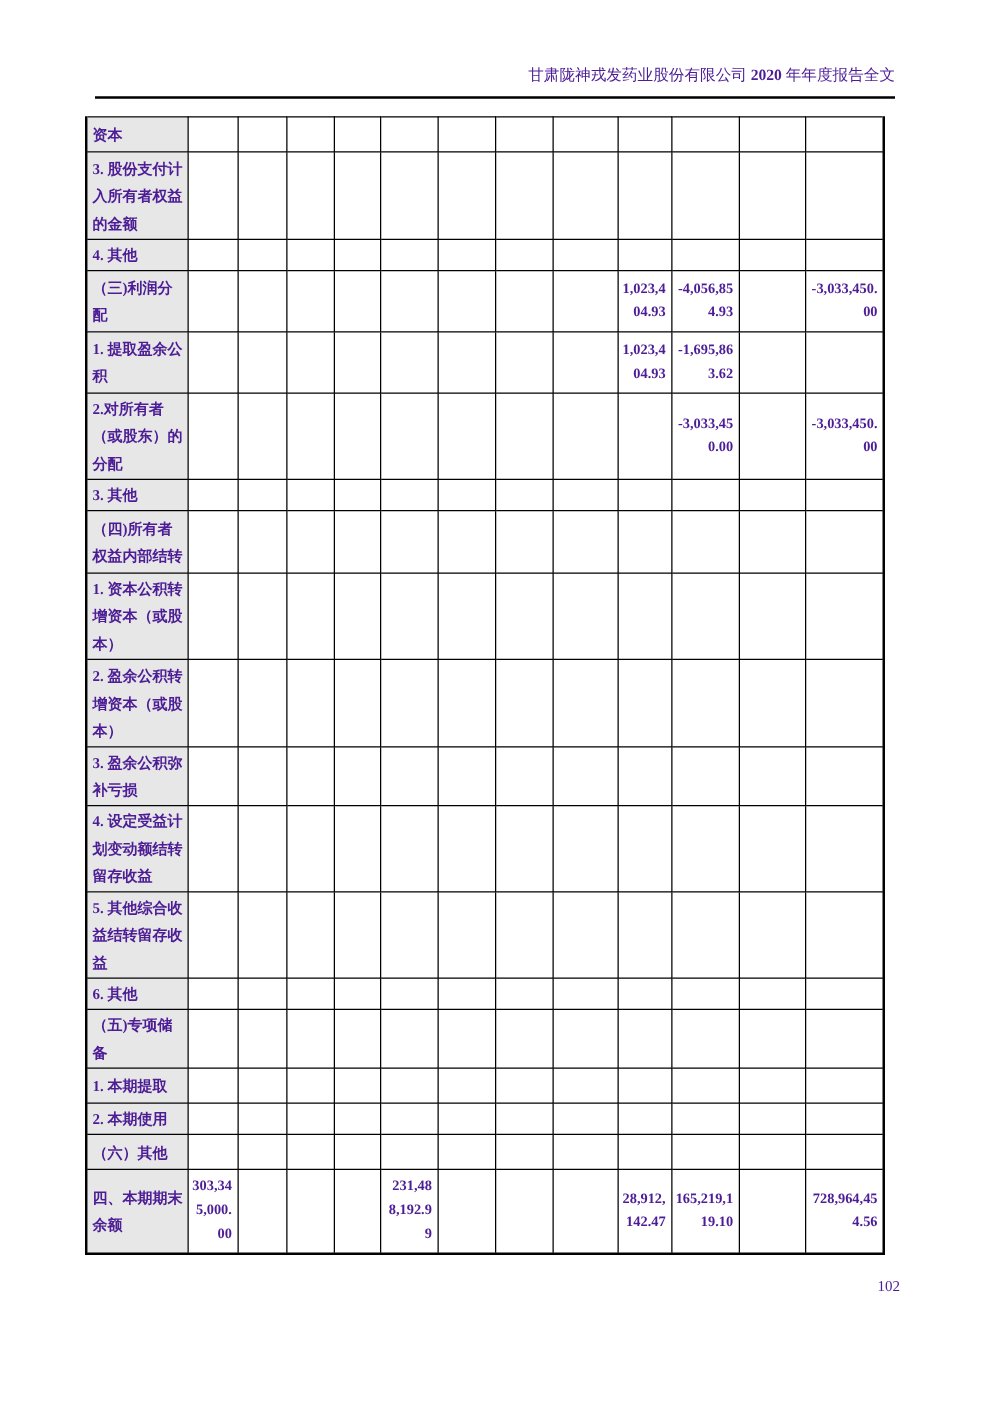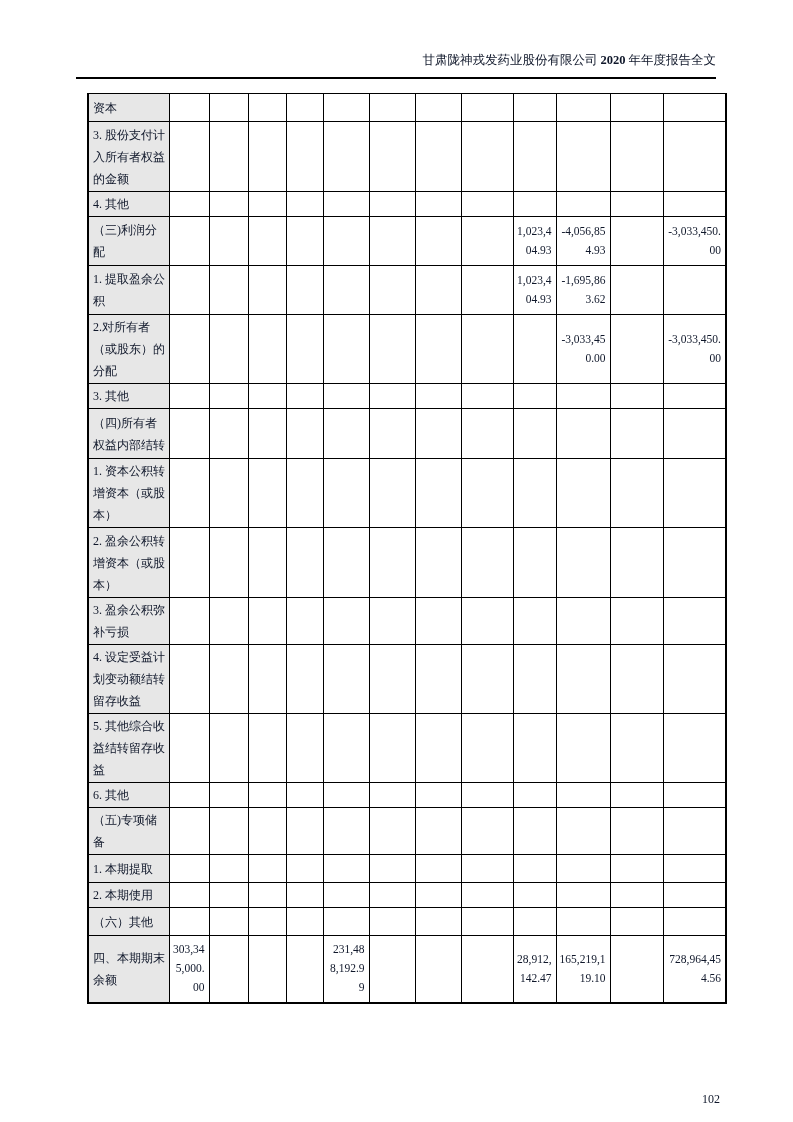--- a/index.html
+++ b/index.html
@@ -2,21 +2,21 @@
 <html><head>
 <meta charset="utf-8">
 <style>
   html, body { margin: 0; padding: 0; background: #ffffff; }
   .page {
     position: relative;
     width: 793px;
     height: 1122px;
     background: #ffffff;
     font-family: "Liberation Serif", "DejaVu Serif", serif;
-    color: #0f172a;
+    color: #4c1d95;
     overflow: hidden;
   }
   .header {
     position: absolute;
     top: 52px;
     right: 77px;
     font-size: 12.5px;
     line-height: 17px;
     white-space: nowrap;
   }
@@ -25,26 +25,27 @@
     position: absolute;
     top: 77px;
     left: 76px;
     width: 640px;
     height: 2px;
     background: #000000;
   }
   table.equity {
     position: absolute;
     top: 93px;
-    left: 87px;
+    left: 68px;
     width: 640px;
     border-collapse: collapse;
     table-layout: fixed;
     border: 2px solid #000000;
     border-top-width: 1px;
+    font-weight: bold;
   }
   table.equity td {
     border: 1px solid #000000;
     overflow: hidden;
     vertical-align: middle;
   }
   td.label-cell {
     background: #e7e7e7;
     font-size: 12px;
     line-height: 22px;
@@ -55,21 +56,21 @@
   td.num-cell {
     background: #ffffff;
     font-size: 11.5px;
     line-height: 19px;
     padding: 1px 4px 1px 1px;
     text-align: right;
     word-break: break-all;
   }
   .page-number {
     position: absolute;
-    top: 1092px;
+    top: 1022px;
     right: 73px;
     font-size: 12px;
     margin-left: 36px;
   }
 </style>
 </head>
 <body>
 
 <div class="page">
 

